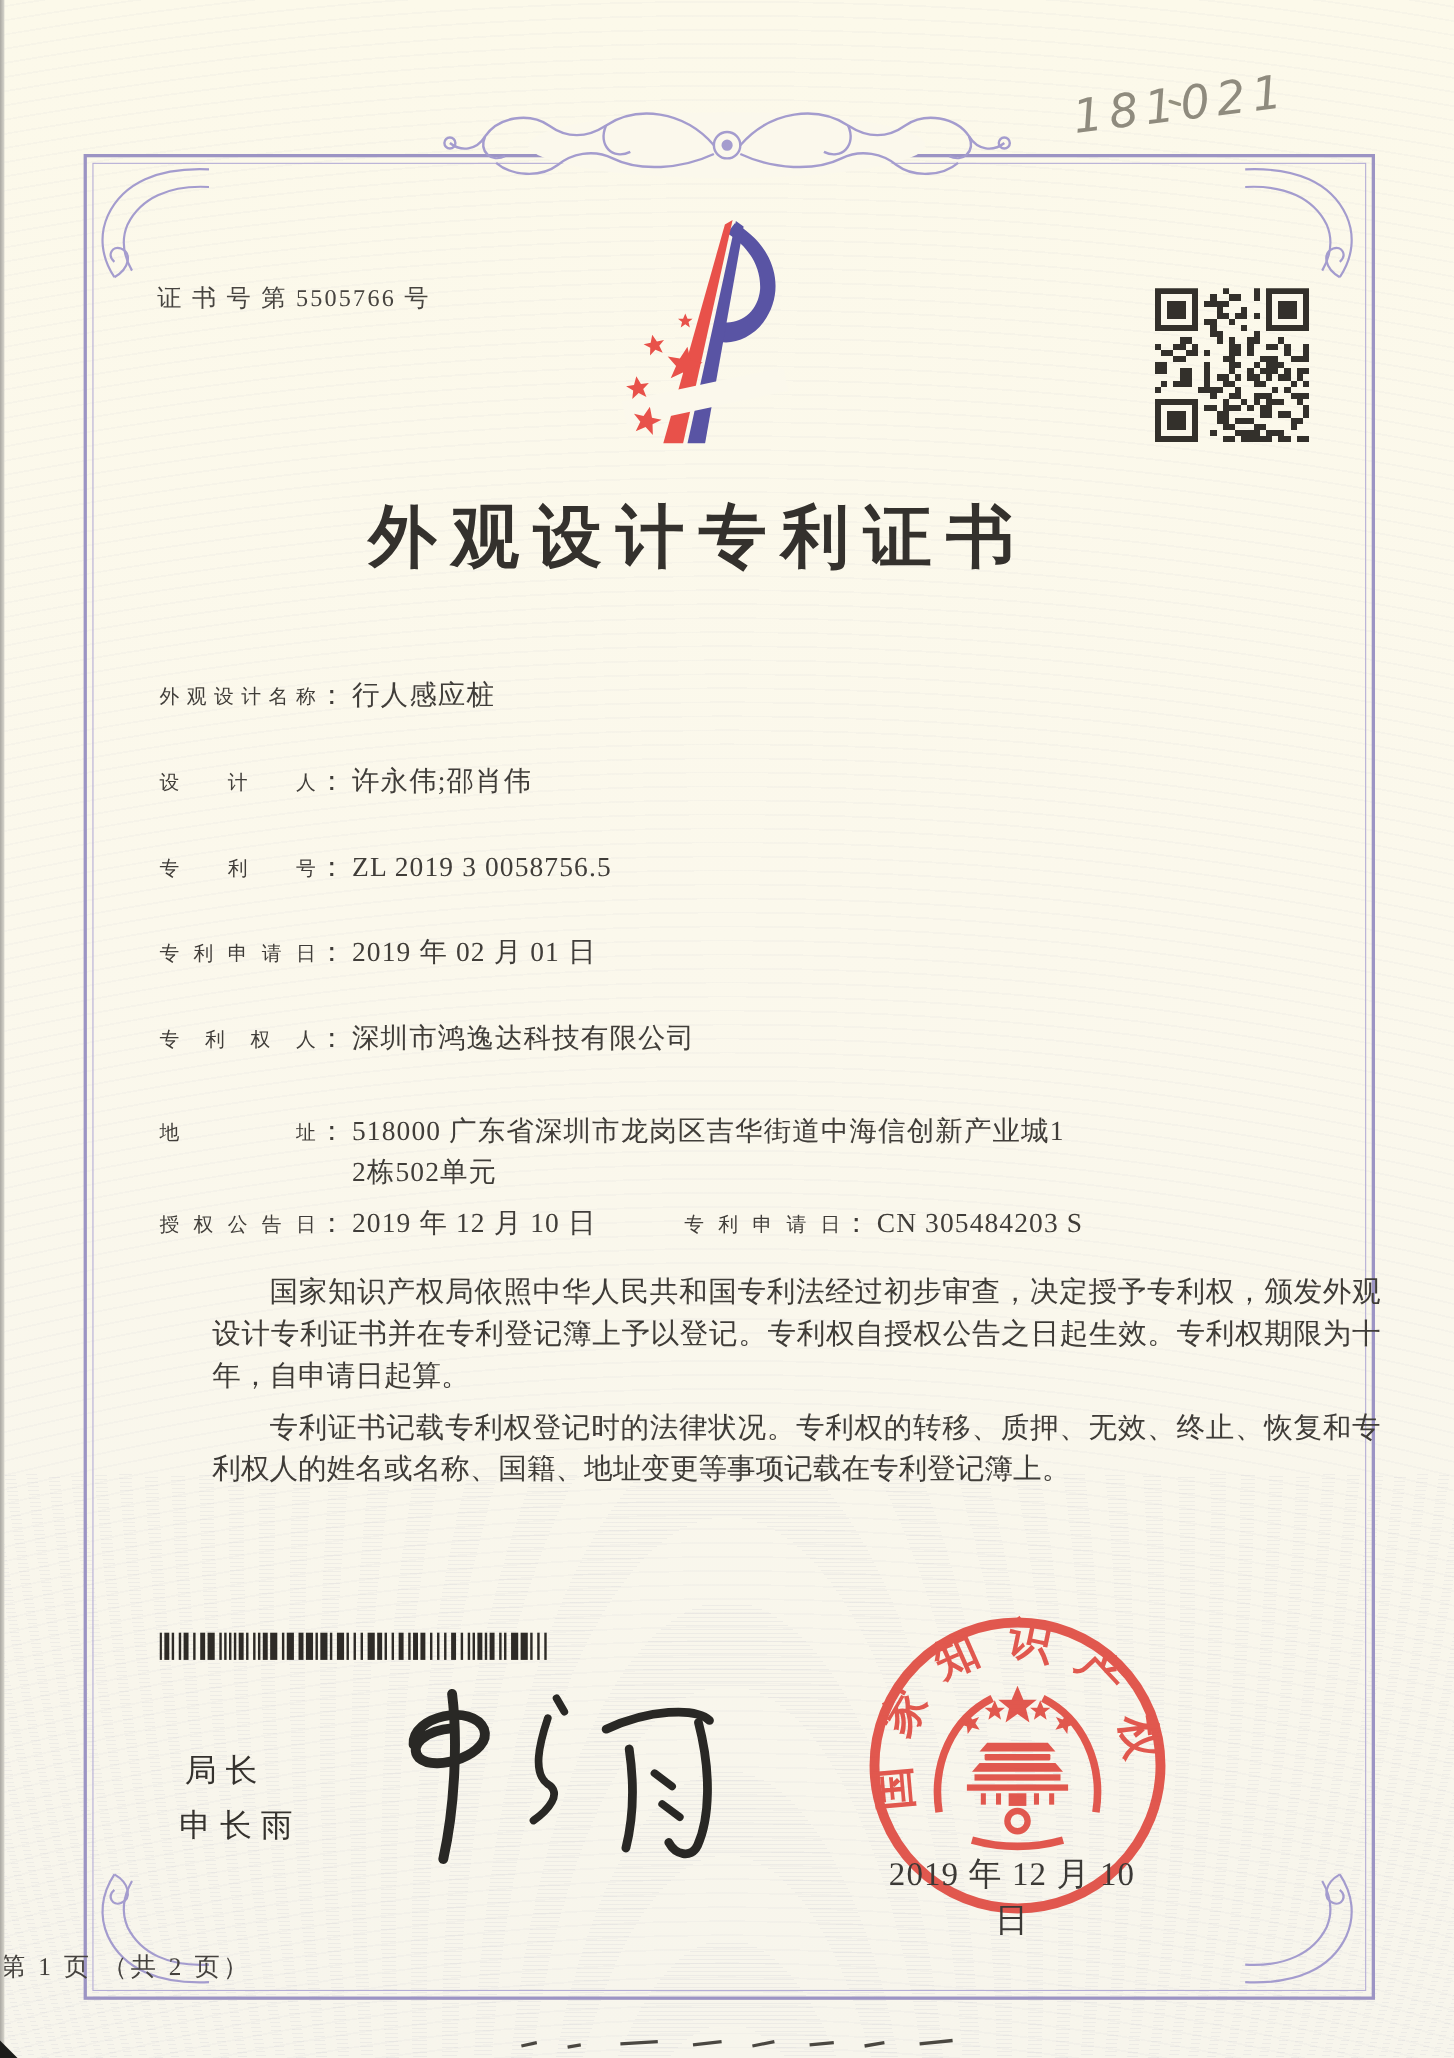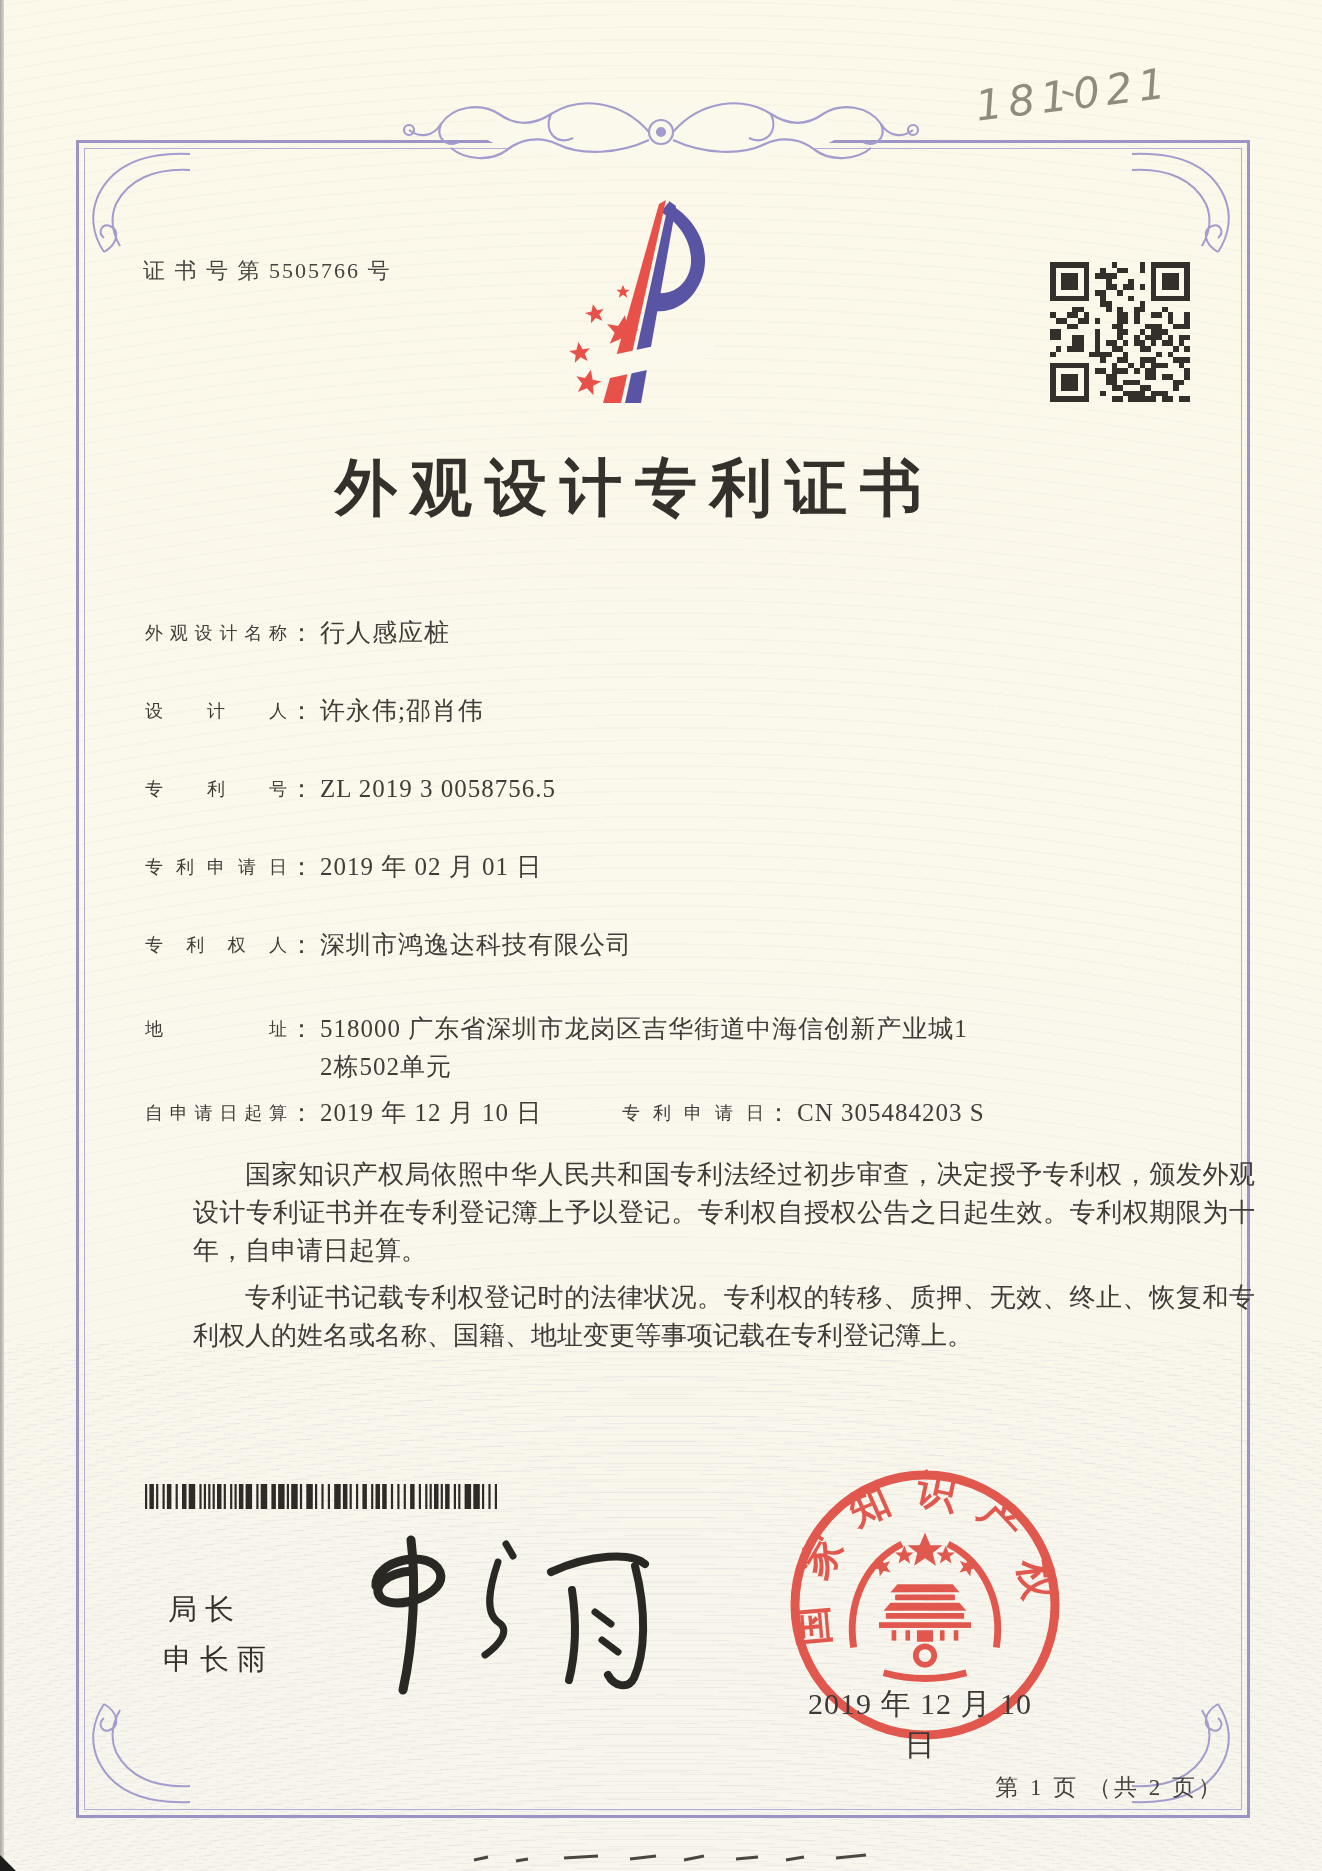--- a/index.html
+++ b/index.html
@@ -34,21 +34,21 @@
   .paras{position:absolute;left:145px;top:1156px;width:1062px;font-size:26px;line-height:38px;
         text-align:justify;color:#3f3c38;margin-left:48px;}
   .paras p{margin:0 0 9px 0;text-indent:52px;}
   .barcode{position:absolute;left:145px;top:1484px;width:356px;height:25px;}
   .sig-title{position:absolute;left:168px;top:1590px;font-size:29px;letter-spacing:8px;color:#35322e;}
   .sig-name{position:absolute;left:163px;top:1640px;font-size:29px;letter-spacing:8px;color:#35322e;}
   .sig-script{position:absolute;left:348px;top:1528px;z-index:4;}
   .seal{position:absolute;left:781px;top:1461px;z-index:3;opacity:.9;}
   .seal-date{position:absolute;left:795px;top:1684px;width:250px;text-align:center;font-size:30px;
         letter-spacing:1px;color:#3b3936;z-index:5;}
-  .footer{position:absolute;left:0;top:1772px;width:1188px;text-align:right;font-size:23px;letter-spacing:3px;color:#45423e;padding-left:36px;}
+  .footer{position:absolute;left:0;top:1772px;width:1188px;text-align:left;font-size:23px;letter-spacing:3px;color:#45423e;}
   .cutoff{position:absolute;left:468px;top:1850px;z-index:2;}
   .qr{position:absolute;left:1050px;top:262px;}
   .logo{position:absolute;left:552px;top:197px;}
 </style>
 </head>
 <body>
 
 <div class="page">
 
   <div class="waves"></div>
@@ -340,21 +340,21 @@
       <span class="flabel">专利申请日</span><span class="fcolon">：</span><span class="fvalue">2019 年 02 月 01 日</span>
     </div>
     <div class="frow" style="top:926px">
       <span class="flabel">专利权人</span><span class="fcolon">：</span><span class="fvalue">深圳市鸿逸达科技有限公司</span>
     </div>
     <div class="frow" style="top:1010px">
       <span class="flabel">地址</span><span class="fcolon">：</span><span class="fvalue pre">518000 广东省深圳市龙岗区吉华街道中海信创新产业城1
 2栋502单元</span>
     </div>
     <div class="frow" style="top:1094px">
-      <span class="flabel">自申请日起算</span><span class="fcolon">：</span><span class="fvalue">2019 年 12 月 10 日</span>
+      <span class="flabel">授权公告日</span><span class="fcolon">：</span><span class="fvalue">2019 年 12 月 10 日</span>
     </div>
     <div class="frow second-col" style="top:1094px">
       <span class="flabel">专利申请日</span><span class="fcolon">：</span><span class="fvalue">CN 305484203 S</span>
     </div>
   </div>
 
   <div class="paras">
     <p>国家知识产权局依照中华人民共和国专利法经过初步审查，决定授予专利权，颁发外观设计专利证书并在专利登记簿上予以登记。专利权自授权公告之日起生效。专利权期限为十年，自申请日起算。</p>
     <p>专利证书记载专利权登记时的法律状况。专利权的转移、质押、无效、终止、恢复和专利权人的姓名或名称、国籍、地址变更等事项记载在专利登记簿上。</p>
   </div>

